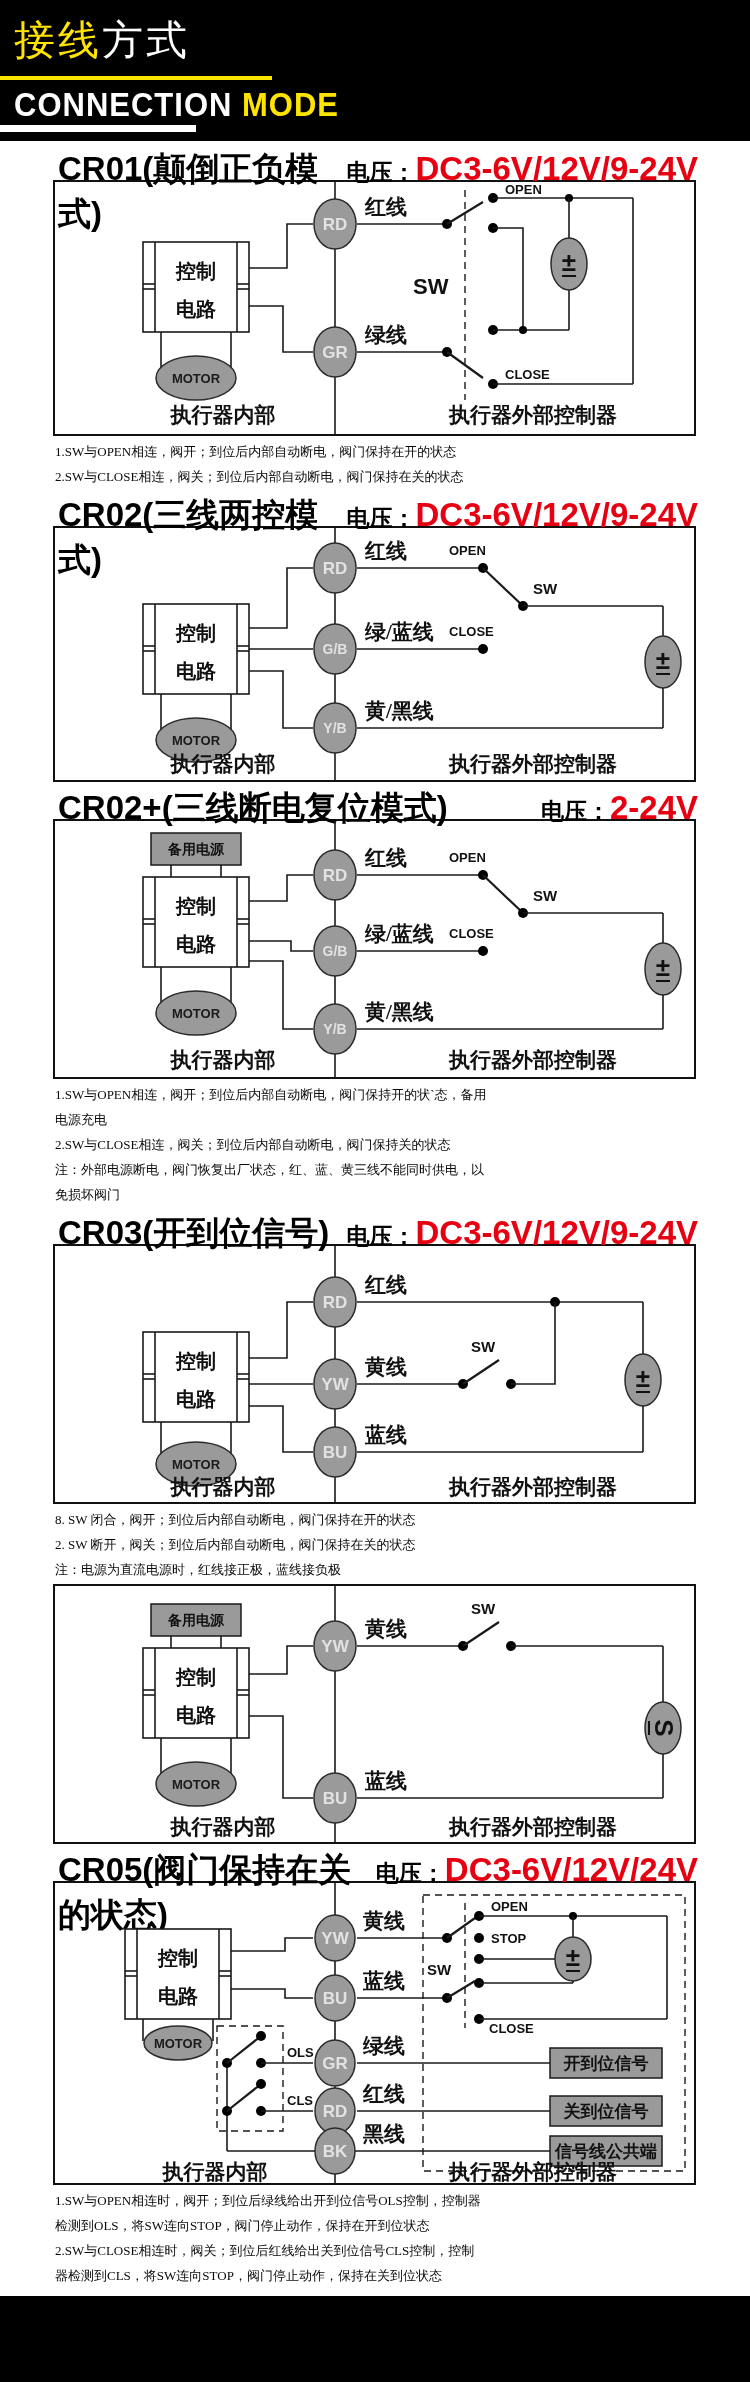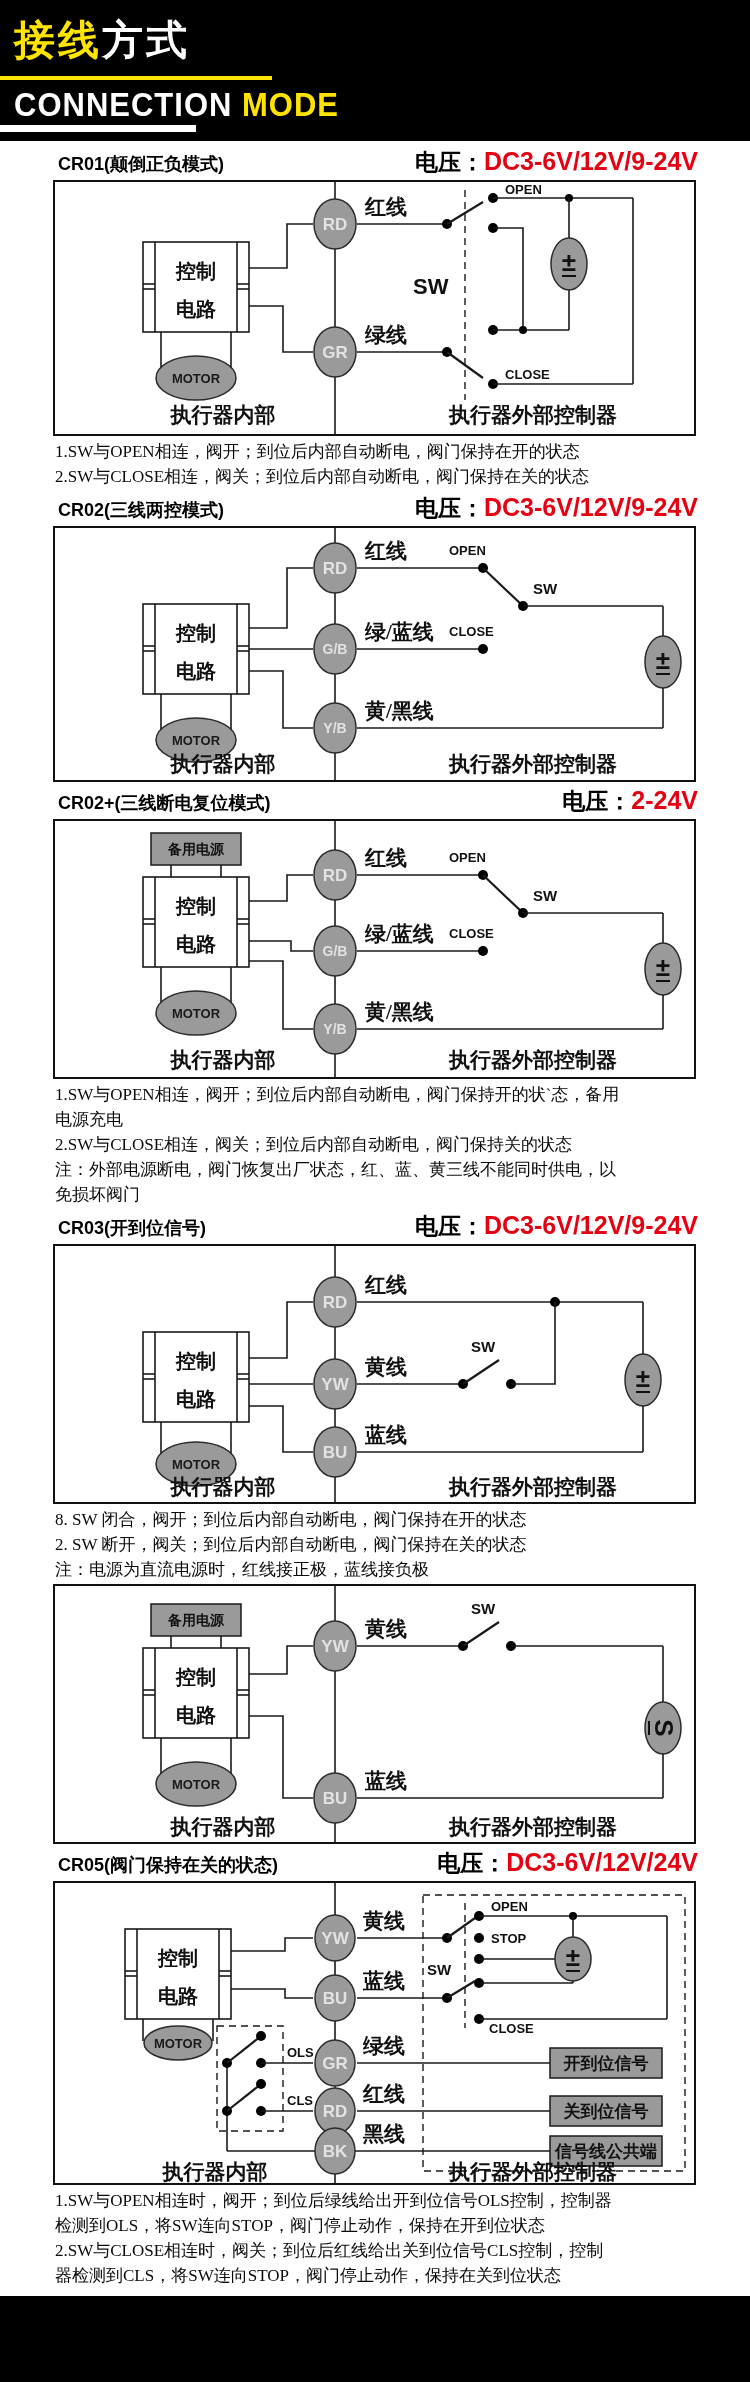--- a/index.html
+++ b/index.html
@@ -1,35 +1,35 @@
 <!DOCTYPE html>
 <html><head>
 <meta charset="utf-8">
 <style>
   html,body{margin:0;padding:0;background:#000;}
   body{width:750px;font-family:"Liberation Sans",sans-serif;}
   .page{width:750px;height:2382px;background:#000;overflow:hidden;}
   
   .hdr{padding:10px 0 0 14px;}
-  .hdr-zh{font-size:41px;font-weight:700;letter-spacing:3px;line-height:1.5;}
+  .hdr-zh{font-size:41px;font-weight:400;letter-spacing:3px;line-height:1.5;}
   .hdr-zh .accent{color:#ffe400;}
   .hdr-zh .rest{color:#fff;}
   .rule-yellow{width:272px;height:4px;background:#ffe400;margin:4px 0 6px -14px;}
   .hdr-en{font-size:31px;font-weight:700;letter-spacing:1px;transform:scaleY(1.08);transform-origin:left top;}
   .hdr-en .white{color:#fff;}
   .hdr-en .accent{color:#ffe400;}
   .rule-white{width:196px;height:7px;background:#fff;margin:3px 0 0 -14px;}
   
   .content{background:#fff;margin-top:9px;padding:2px 0 6px 0;}
   .sec-head{display:flex;align-items:baseline;margin:4px 52px 3px 58px;height:30px;}
-  .sec-title{font-size:18px;font-weight:700;color:#000;flex:1;}
+  .sec-title{font-size:33px;font-weight:700;color:#000;flex:1;}
   .sec-volt{font-size:23px;font-weight:700;color:#000;white-space:nowrap;}
-  .sec-volt .vv{color:#e60012;font-size:25px;margin-top:24px;}
+  .sec-volt .vv{color:#e60012;font-size:33px;margin-top:24px;}
   .diagram{margin-left:53px;width:639px;border:2px solid #111;background:#fff;}
-  .notes{margin:3px 0 2px 55px;font-family:"Liberation Serif",serif;font-size:17px;line-height:25px;color:#0a0a0a;white-space:pre-line;}
+  .notes{margin:3px 0 2px 55px;font-family:"Liberation Serif",serif;font-size:13px;line-height:25px;color:#0a0a0a;white-space:pre-line;}
   
   svg{display:block;}
   .ln{stroke:#1a1a1a;stroke-width:1.6;fill:none;}
   .blade{stroke:#1a1a1a;stroke-width:2.2;fill:none;}
   .dash{stroke:#1a1a1a;stroke-width:1.4;fill:none;stroke-dasharray:7 5;}
   .dot{fill:#000;stroke:none;}
   .node{fill:#9a9a9a;stroke:#2b2b2b;stroke-width:1.5;}
   .whitebox{fill:#fff;stroke:#1a1a1a;stroke-width:1.6;}
   .graybox{fill:#9a9a9a;stroke:#1a1a1a;stroke-width:1.5;}
   text{fill:#111;}

